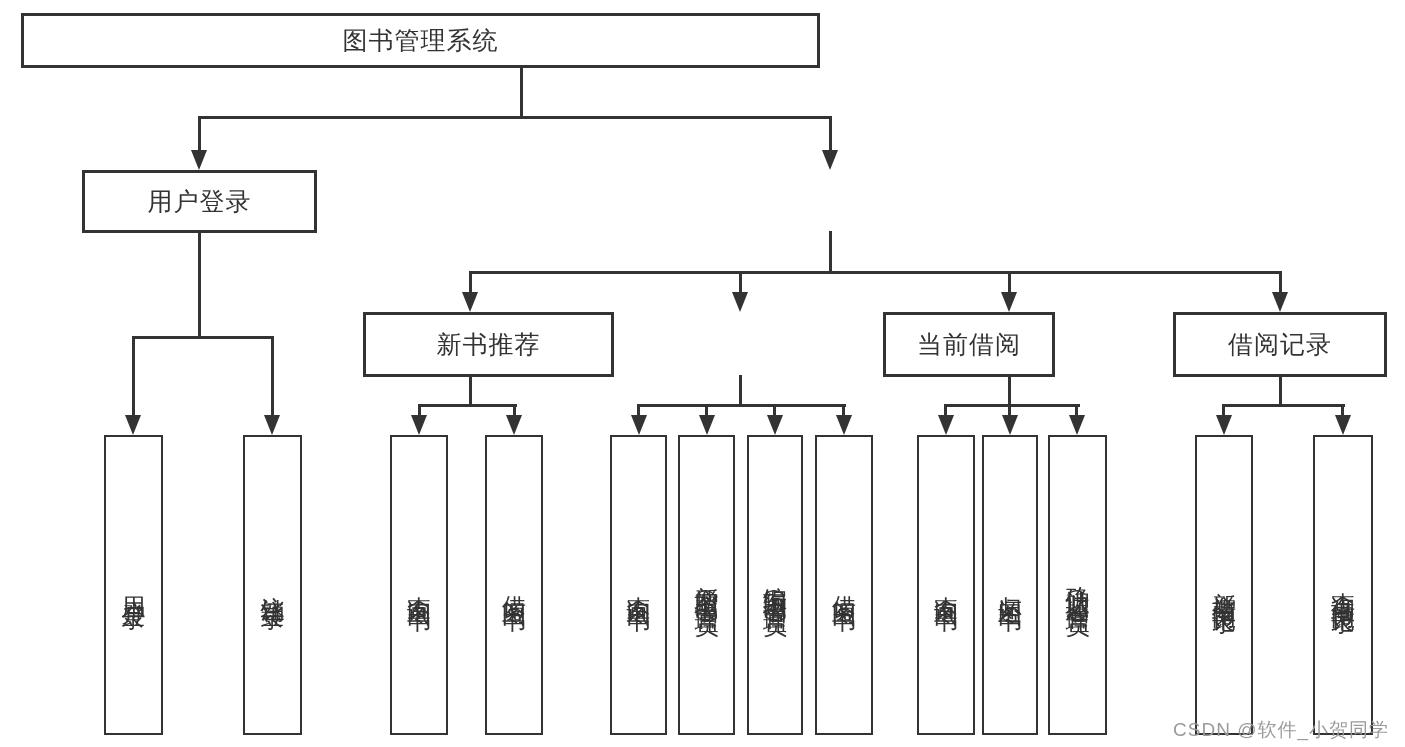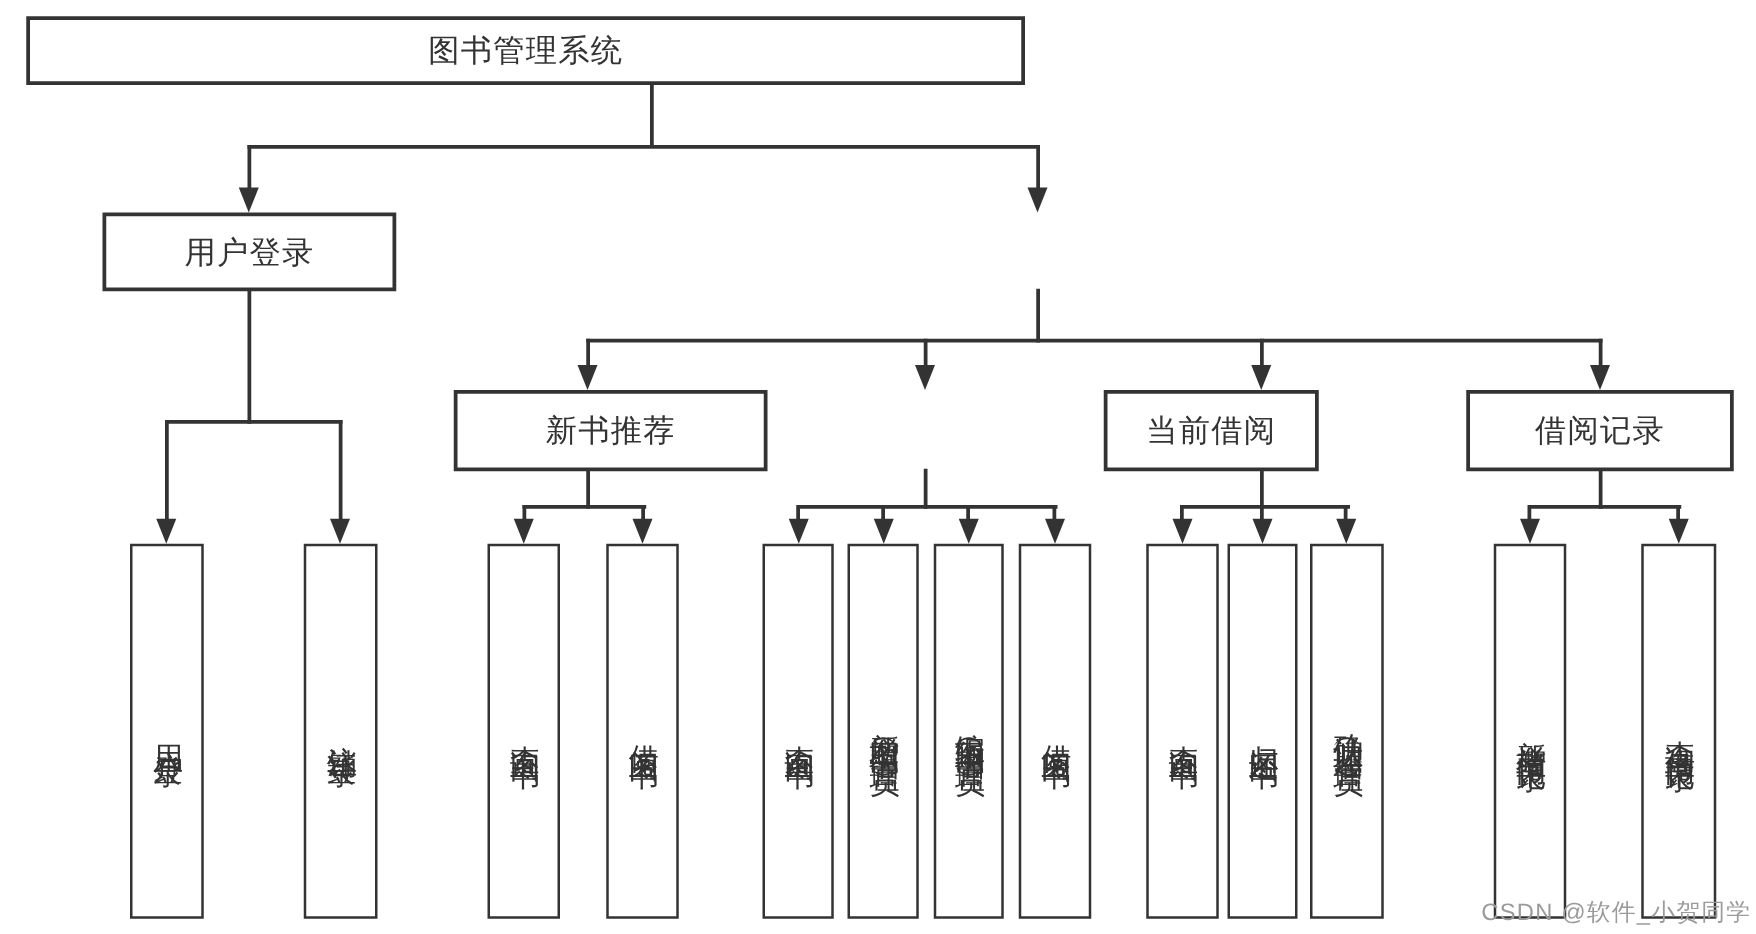--- a/index.html
+++ b/index.html
@@ -10,21 +10,21 @@
         font-size:25px;letter-spacing:1px;color:#333;}
   .vbox{position:absolute;box-sizing:border-box;border:2px solid #333;background:#fff;
         display:flex;align-items:center;justify-content:center;
         writing-mode:vertical-rl;text-orientation:mixed;
         font-size:24px;letter-spacing:4px;color:#333;line-height:1;}
   .vline{position:absolute;width:3px;background:#333;}
   .hline{position:absolute;height:3px;background:#333;}
   .arr{position:absolute;width:0;height:0;
        border-left:8px solid transparent;border-right:8px solid transparent;
        border-top:20px solid #333;}
-  .watermark{position:absolute;top:717px;right:4px;font-size:19px;color:#9b9b9b;
+  .watermark{position:absolute;top:717px;right:16px;font-size:19px;color:#9b9b9b;
              letter-spacing:1px;z-index:5;}
 </style>
 </head>
 <body>
 
 <div class="canvas">
 
   <div class="hbox" style="left:21px;top:13px;width:799px;height:55px;">
     <span>图书管理系统</span>
   </div>

